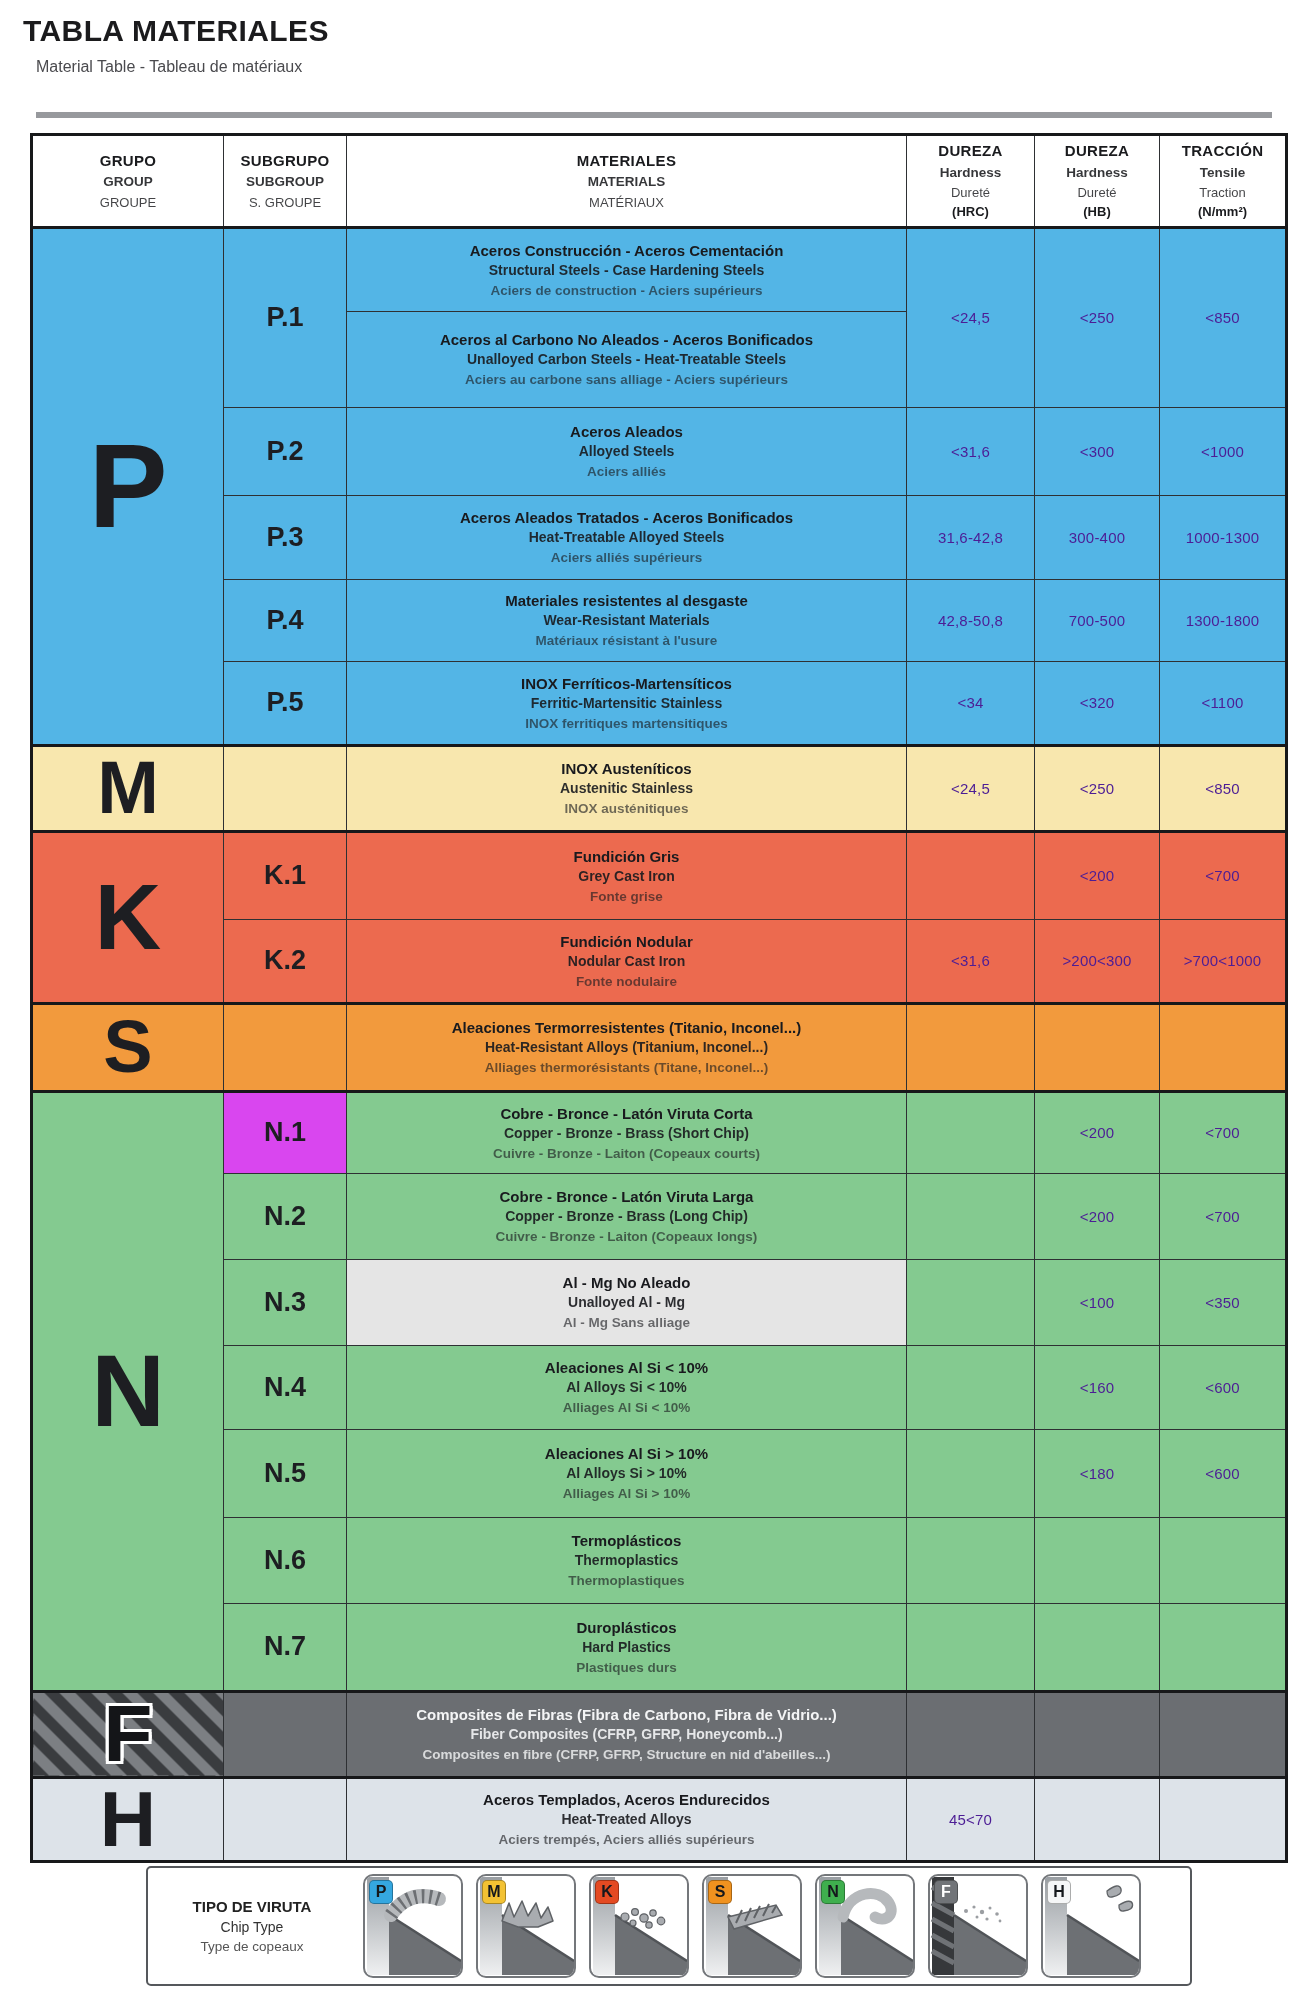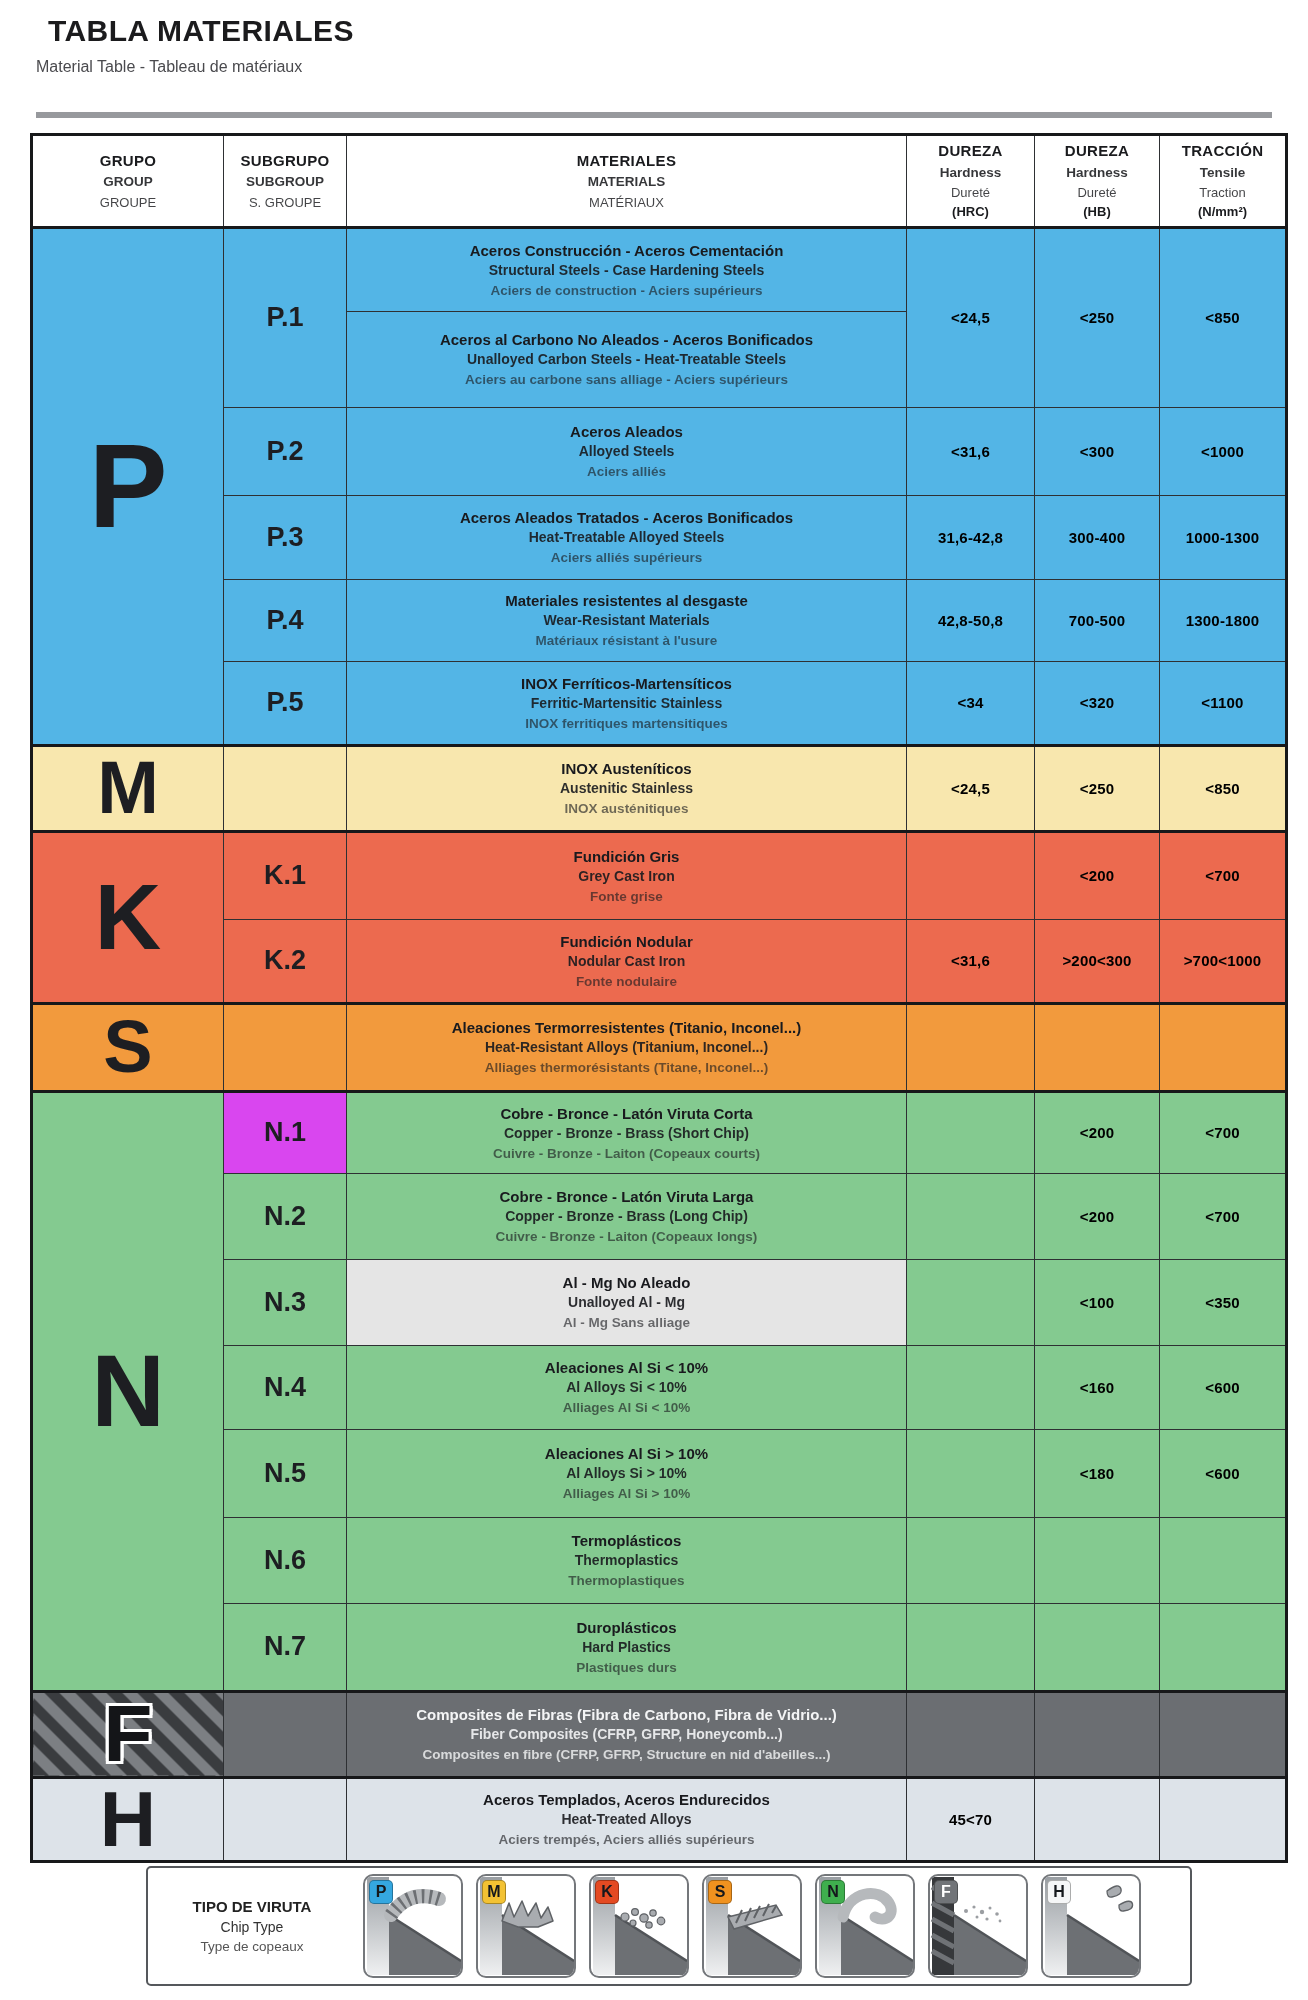--- a/index.html
+++ b/index.html
@@ -1,20 +1,20 @@
 <!DOCTYPE html>
 <html><head>
 <meta charset="utf-8">
 <style>
   *{box-sizing:border-box;margin:0;padding:0}
   html,body{background:#fff}
   body{font-family:"Liberation Sans",sans-serif;color:#1a1b1e}
   .page{position:relative;width:1308px;height:2000px;background:#ffffff;overflow:hidden}
 
-  .title{position:absolute;left:48px;top:14px;font-size:30px;font-weight:700;color:#1b1b1d;letter-spacing:.4px}
+  .title{position:absolute;left:23px;top:14px;font-size:30px;font-weight:700;color:#1b1b1d;letter-spacing:.4px}
   .subtitle{position:absolute;left:36px;top:58px;font-size:16px;font-weight:400;color:#4a4a4e}
   .divider{position:absolute;left:36px;top:112px;width:1236px;height:6px;background:#97999d}
 
   table.tbl{position:absolute;left:30px;top:133px;width:1255px;border-collapse:collapse;table-layout:fixed;border:3px solid #17181a}
   .tbl th,.tbl td{border:1px solid #2e3033;overflow:hidden}
   .tbl thead tr{height:92px}
   .tbl th{background:#fff;text-align:center;vertical-align:middle;padding:4px 2px}
   .th-line{display:block;line-height:1.5}
   .th-l1{font-weight:700;font-size:15px;letter-spacing:.3px}
   .th-l2{font-weight:600;font-size:13.5px;opacity:.88}
@@ -27,21 +27,21 @@
   .group-letter.outlined{color:#141518;text-shadow:-3px -3px 0 #fff,3px -3px 0 #fff,-3px 3px 0 #fff,3px 3px 0 #fff,0 -3px 0 #fff,0 3px 0 #fff,-3px 0 0 #fff,3px 0 0 #fff}
   td.group-cell.carbon{background-image:repeating-linear-gradient(45deg,#3a3c3f 0 11px,#7c7f83 11px 22px),repeating-linear-gradient(-45deg,rgba(0,0,0,.25) 0 11px,rgba(255,255,255,.06) 11px 22px)}
   td.subgroup-cell{text-align:center;vertical-align:middle;font-weight:800;font-size:27px;color:#1d1e22}
   td.materials-cell{text-align:center;vertical-align:middle;padding:4px 10px}
   .mat-l{display:block;line-height:1.42;color:#191a1e}
   .mat-l1{font-weight:700;font-size:15px}
   .mat-l2{font-weight:700;font-size:14px;opacity:.9}
   .mat-l3{font-weight:600;font-size:13.5px;opacity:.62}
   td.materials-cell.dark-text .mat-l{color:#f4f5f6}
   td.materials-cell.dark-text .mat-l3{opacity:.8}
-  td.value-cell{text-align:center;vertical-align:middle;font-size:15px;font-weight:700;color:#000000;letter-spacing:.2px}
+  td.value-cell{text-align:center;vertical-align:middle;font-size:15px;font-weight:400;color:#4c1d95;letter-spacing:.2px}
 
   .chip-panel{position:absolute;left:146px;top:1866px;width:1046px;height:120px;border:2px solid #55585c;border-radius:5px;background:#fff;display:flex;align-items:center;gap:13px;padding:0 12px 0 6px}
   .chip-label{width:196px;text-align:center;flex:none}
   .chip-label .cl1{font-weight:700;font-size:15px;color:#222}
   .chip-label .cl2{font-size:14px;color:#333;margin-top:4px}
   .chip-label .cl3{font-size:13.5px;color:#555;margin-top:4px}
   .chip-tile{position:relative;width:100px;height:104px;border:2px solid #74777b;border-radius:10px;overflow:hidden;background:#fff;flex:none}
   .chip-tile svg{position:absolute;inset:0;width:100%;height:100%}
   .chip-badge{position:absolute;top:4px;left:4px;width:24px;height:24px;border-radius:5px;display:flex;align-items:center;justify-content:center;font-weight:800;font-size:16px;border:1px solid rgba(0,0,0,.3);z-index:2}
 </style>

